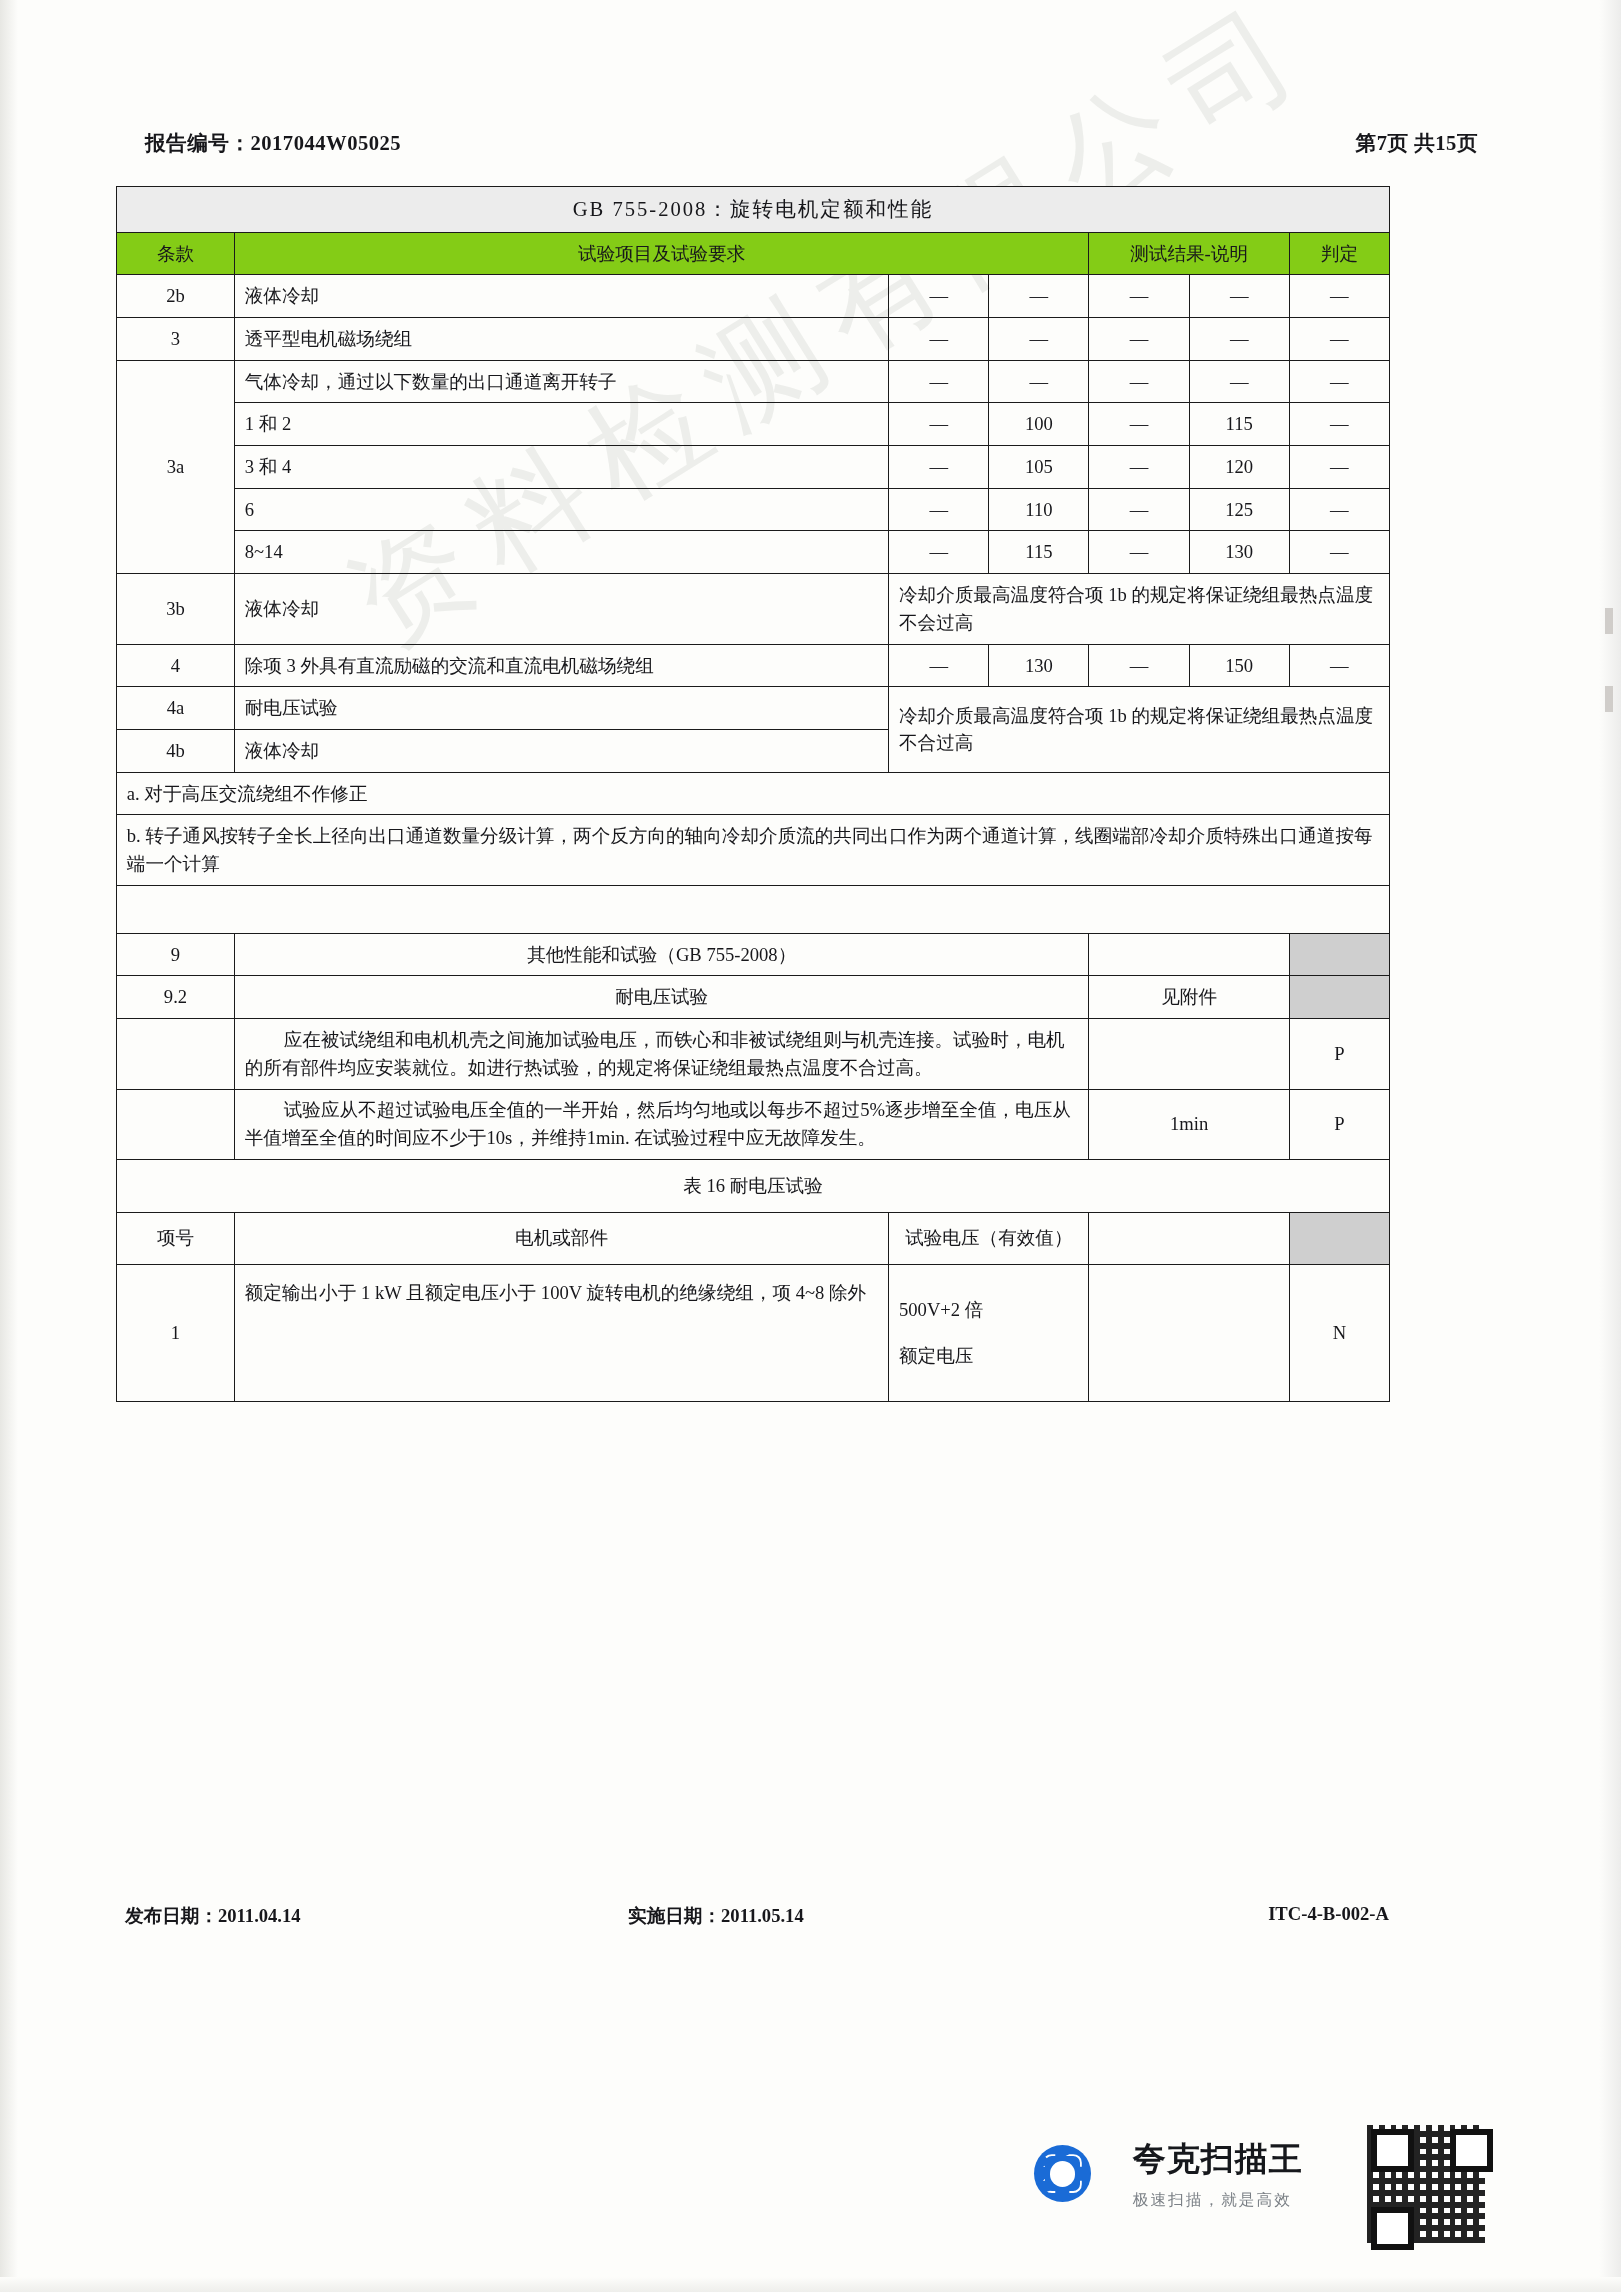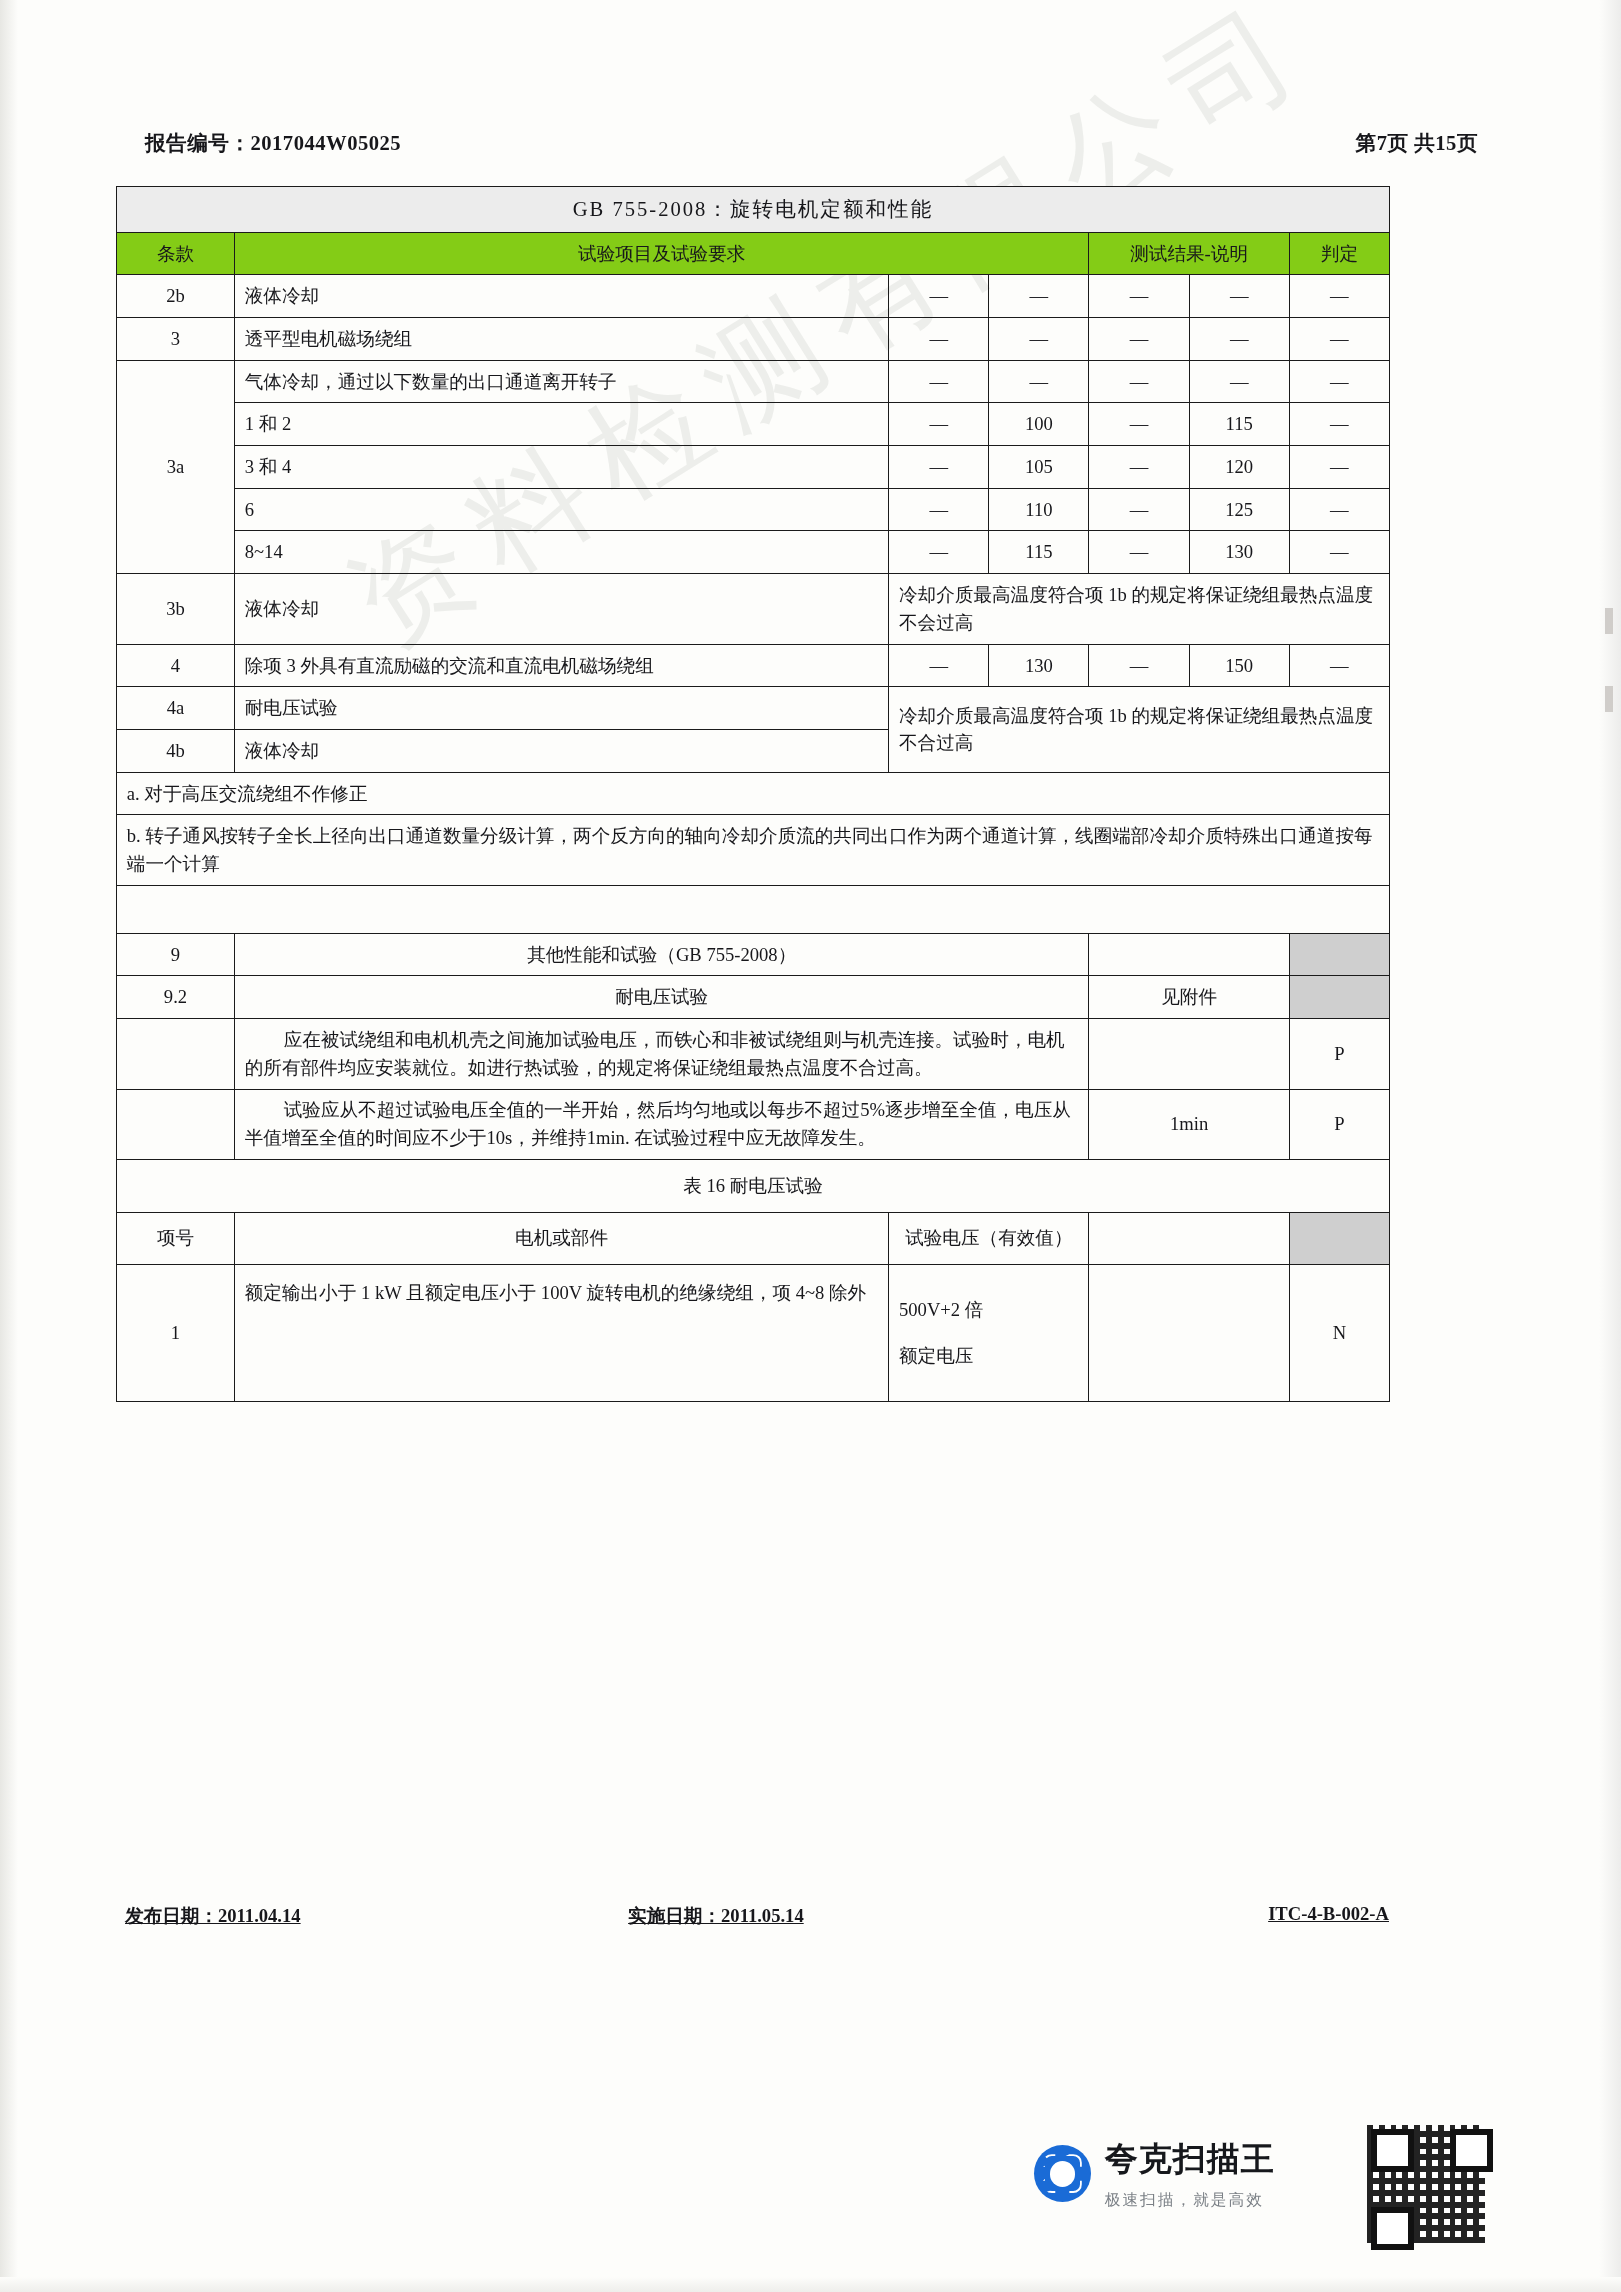--- a/index.html
+++ b/index.html
@@ -92,21 +92,20 @@
 
   .footer-row {
     position: absolute;
     left: 125px;
     top: 1903px;
     width: 1264px;
     display: flex;
     justify-content: space-between;
     font-size: 18.6px;
     font-weight: bold;
-    text-decoration: underline;
   }
   .footer-mid { margin-left: -137px; }
 
   
   .watermark {
     position: absolute;
     left: 323px;
     top: 549px;
     transform: rotate(-32deg);
     transform-origin: left top;
@@ -119,20 +118,21 @@
     user-select: none;
   }
 
   
   .brand {
     position: absolute;
     left: 1034px;
     top: 2137px;
     display: flex;
     align-items: center;
+    gap: 28px;
   }
   .brand-logo {
     width: 57px; height: 57px;
     border-radius: 50%;
     background: #1a6bd6;
     position: relative;
     margin-right: 13.7px;
   }
   .brand-logo::after {
     content: "";

